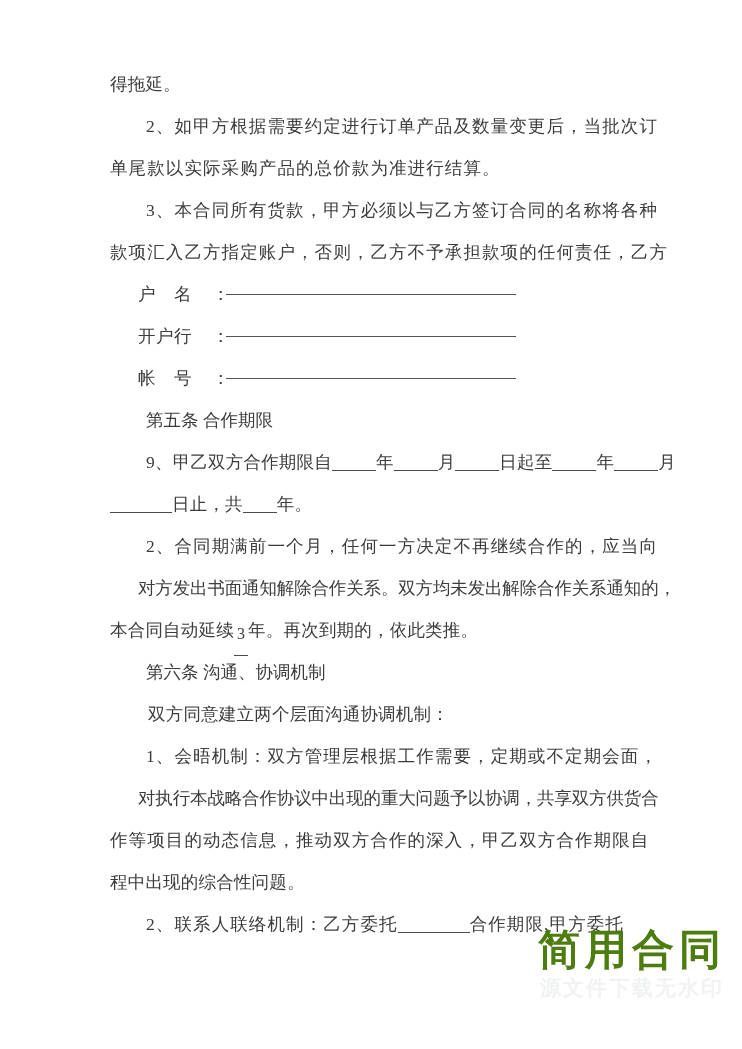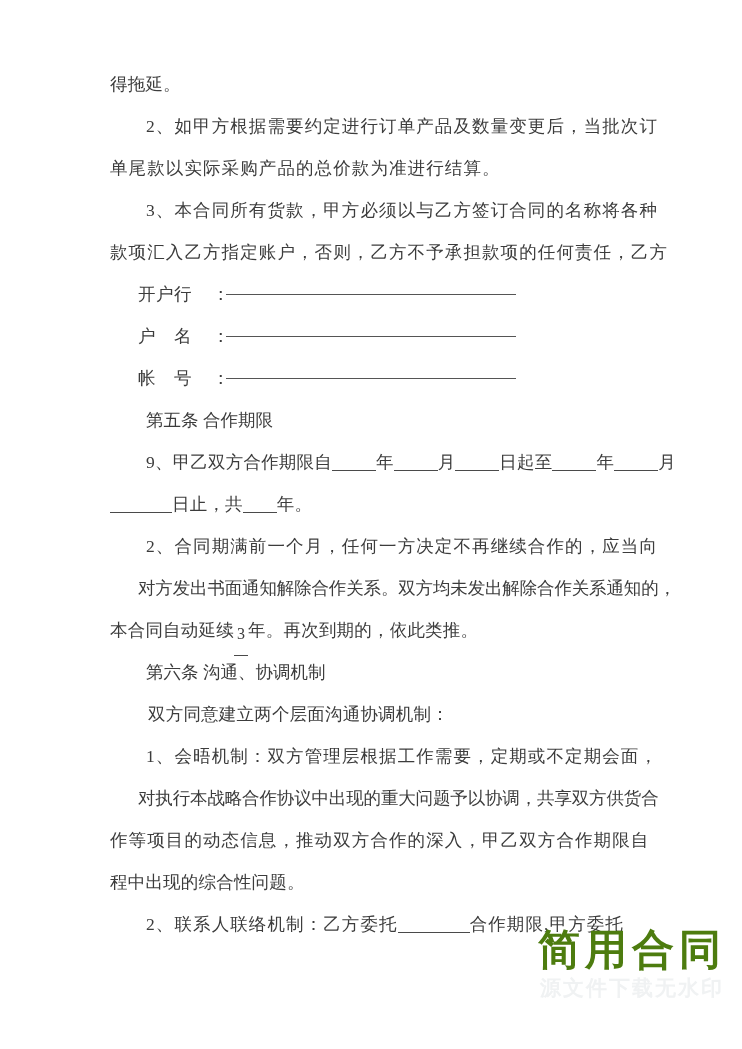--- a/index.html
+++ b/index.html
@@ -151,24 +151,24 @@
     <div class="line">得拖延。</div>
 
     <div class="line indent wide2">2、如甲方根据需要约定进行订单产品及数量变更后，当批次订</div>
     <div class="line wide2">单尾款以实际采购产品的总价款为准进行结算。</div>
 
     <div class="line indent wide2">3、本合同所有货款，甲方必须以与乙方签订合同的名称将各种</div>
     <div class="line wide2">款项汇入乙方指定账户，否则，乙方不予承担款项的任何责任，乙方</div>
 
     <div>
       <div class="bank-row">
-        <span class="bank-label">开户行</span><span class="bank-colon">：</span><span class="bank-rule"></span>
+        <span class="bank-label spaced">户　名</span><span class="bank-colon">：</span><span class="bank-rule"></span>
       </div>
       <div class="bank-row">
-        <span class="bank-label spaced">户　名</span><span class="bank-colon">：</span><span class="bank-rule"></span>
+        <span class="bank-label">开户行</span><span class="bank-colon">：</span><span class="bank-rule"></span>
       </div>
       <div class="bank-row">
         <span class="bank-label spaced">帐　号</span><span class="bank-colon">：</span><span class="bank-rule"></span>
       </div>
     </div>
 
     <div class="heading">第五条 合作期限</div>
 
     <div class="line indent"><span>9、甲乙双方合作期限自</span><span class="rule w-m"></span><span>年</span><span class="rule w-m"></span><span>月</span><span class="rule w-m"></span><span>日起至</span><span class="rule w-m"></span><span>年</span><span class="rule w-m"></span><span>月</span></div>
 

